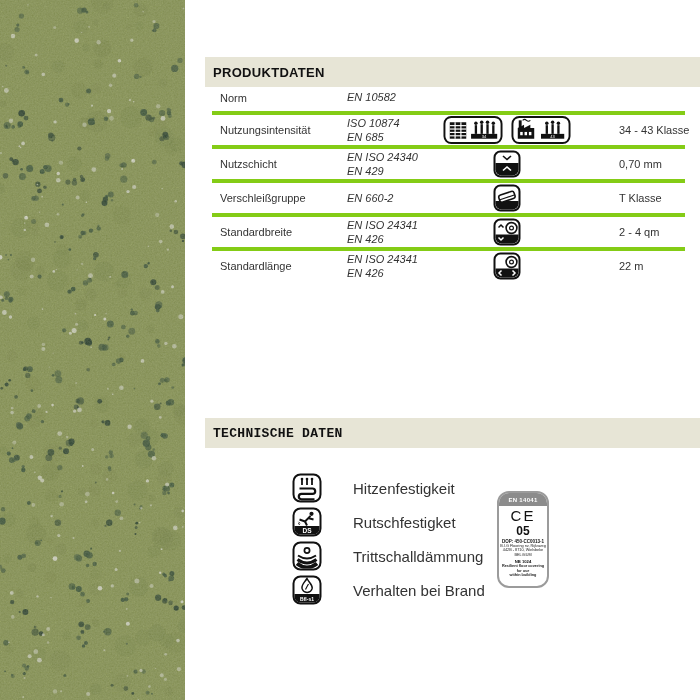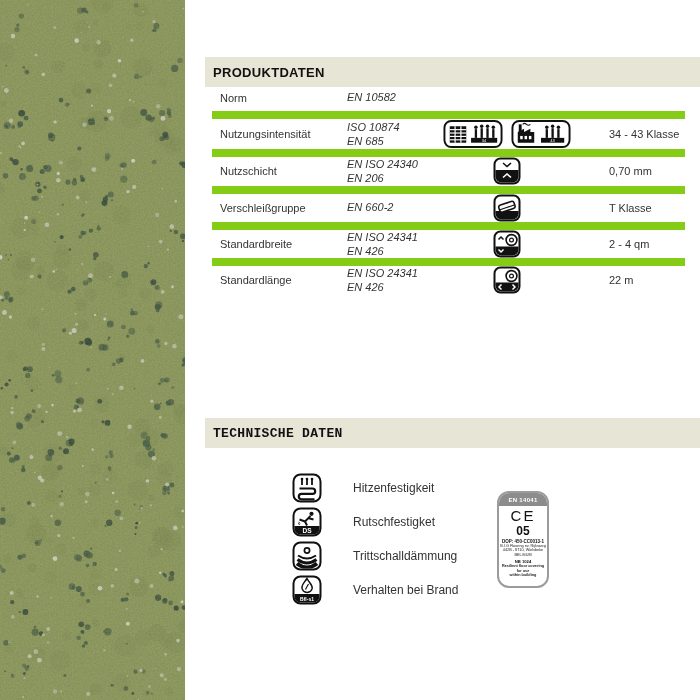--- a/index.html
+++ b/index.html
@@ -12,29 +12,29 @@
     position:absolute;left:205px;right:0;height:30px;background:#e7e5d6;
     display:flex;align-items:center;padding-left:8px;box-sizing:border-box;
     font-weight:bold;font-size:13px;color:#111;letter-spacing:.3px;
   }
   #bar-produkt{top:57px;}
   #bar-tech{top:418px;font-family:Liberation Mono, monospace;}
   .table{position:absolute;left:198px;top:84px;width:473px;margin-left:14px;}
   .trow{
     display:grid;grid-template-columns:127px 95px 130px 1fr;align-items:center;
     min-height:34px;font-size:11px;color:#333;padding-left:8px;box-sizing:border-box;
-    border-top:8px solid #84cc16;
+    border-top:4px solid #84cc16;
   }
   .trow.first{border-top:none;min-height:27px;}
   .c-norm span{display:block;line-height:1.3;font-style:italic;}
   .c-icons{display:flex;justify-content:center;align-items:center;gap:8px;}
-  .c-val{padding-left:37px;white-space:nowrap;}
+  .c-val{padding-left:47px;white-space:nowrap;}
   .tech{position:absolute;left:292px;top:473px;}
   .tech-item{display:flex;align-items:center;height:30px;margin-bottom:4px;}
-  .tech-label{margin-left:31px;font-size:12px;color:#333;white-space:nowrap;}
+  .tech-label{margin-left:31px;font-size:15px;color:#333;white-space:nowrap;}
   .ce{
     position:absolute;left:497px;top:491px;width:52px;height:97px;
     border:2px solid #9b9b9b;border-radius:12px;box-sizing:border-box;background:#fff;
     overflow:hidden;display:flex;flex-direction:column;align-items:center;text-align:center;
   }
   .ce-head{width:100%;height:13px;flex:none;background:#8c8c8c;color:#fff;font-size:6px;
     font-weight:bold;display:flex;align-items:center;justify-content:center;letter-spacing:.3px;}
   .ce-mark{font-size:15px;letter-spacing:2px;margin-top:2px;line-height:1.1;color:#111;}
   .ce-year{font-weight:bold;font-size:12px;line-height:1.1;color:#111;}
   .ce-dop{font-weight:bold;font-size:4.5px;margin-top:1px;color:#111;}
@@ -722,21 +722,21 @@
       </svg>
     </div>
     <div class="c-val">34 - 43 Klasse</div>
   </div>
 
 
   <div class="trow">
     <div>Nutzschicht</div>
     <div class="c-norm">
       <span>EN ISO 24340</span>
-      <span>EN 206</span>
+      <span>EN 429</span>
     </div>
     <div class="c-icons">
       <svg width="28" height="28" viewBox="0 0 28 28">
         <rect x="1.5" y="1.5" width="25" height="25" rx="6" fill="#fff" stroke="#111" stroke-width="2"></rect>
         <path d="M2.5 13 H25.5 V19.5 A6 6 0 0 1 19.5 25.5 H8.5 A6 6 0 0 1 2.5 19.5 Z" fill="#111"></path>
         <polyline points="10,6 14,9.5 18,6" fill="none" stroke="#111" stroke-width="1.6"></polyline>
         <polyline points="10,20.5 14,17 18,20.5" fill="none" stroke="#fff" stroke-width="1.6"></polyline>
       </svg>
     </div>
     <div class="c-val">0,70 mm</div>

